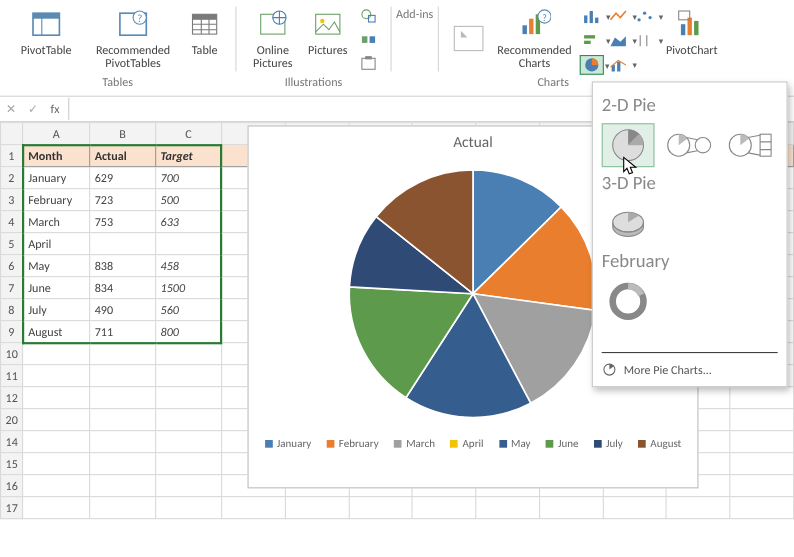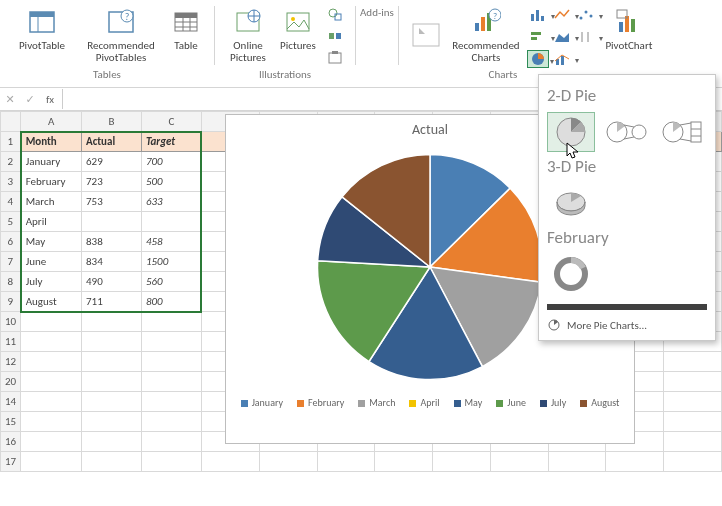--- a/index.html
+++ b/index.html
@@ -159,21 +159,21 @@
     z-index:50;
   }
   .pie-panel .sect-title{ color:#888; font-size:17px; margin:4px 0 6px 0;}
   .pie-panel .opt-row{ display:flex; gap:8px; align-items:center;}
   .pie-panel .opt{
      width:48px; height:40px; display:flex; align-items:center; justify-content:center;
      border:1px solid transparent;
   }
   .pie-panel .opt.hover{ background:#e2efe6; border:1px solid #8abf9c;}
   .pie-panel .more{ display:flex; align-items:center; gap:6px; color:#555;
-     margin-top:10px; border-top:6px solid #404040; padding-top:8px;}
+     margin-top:26px; border-top:1px solid #404040; padding-top:8px;}
   .pie-panel .more svg{width:14px;height:14px;}
 
   .cursor{ position:absolute; width:14px; height:18px; z-index:60;}
 </style>
 </head>
 <body>
 
 <div class="ribbon">
 
   <div class="rgroup">

